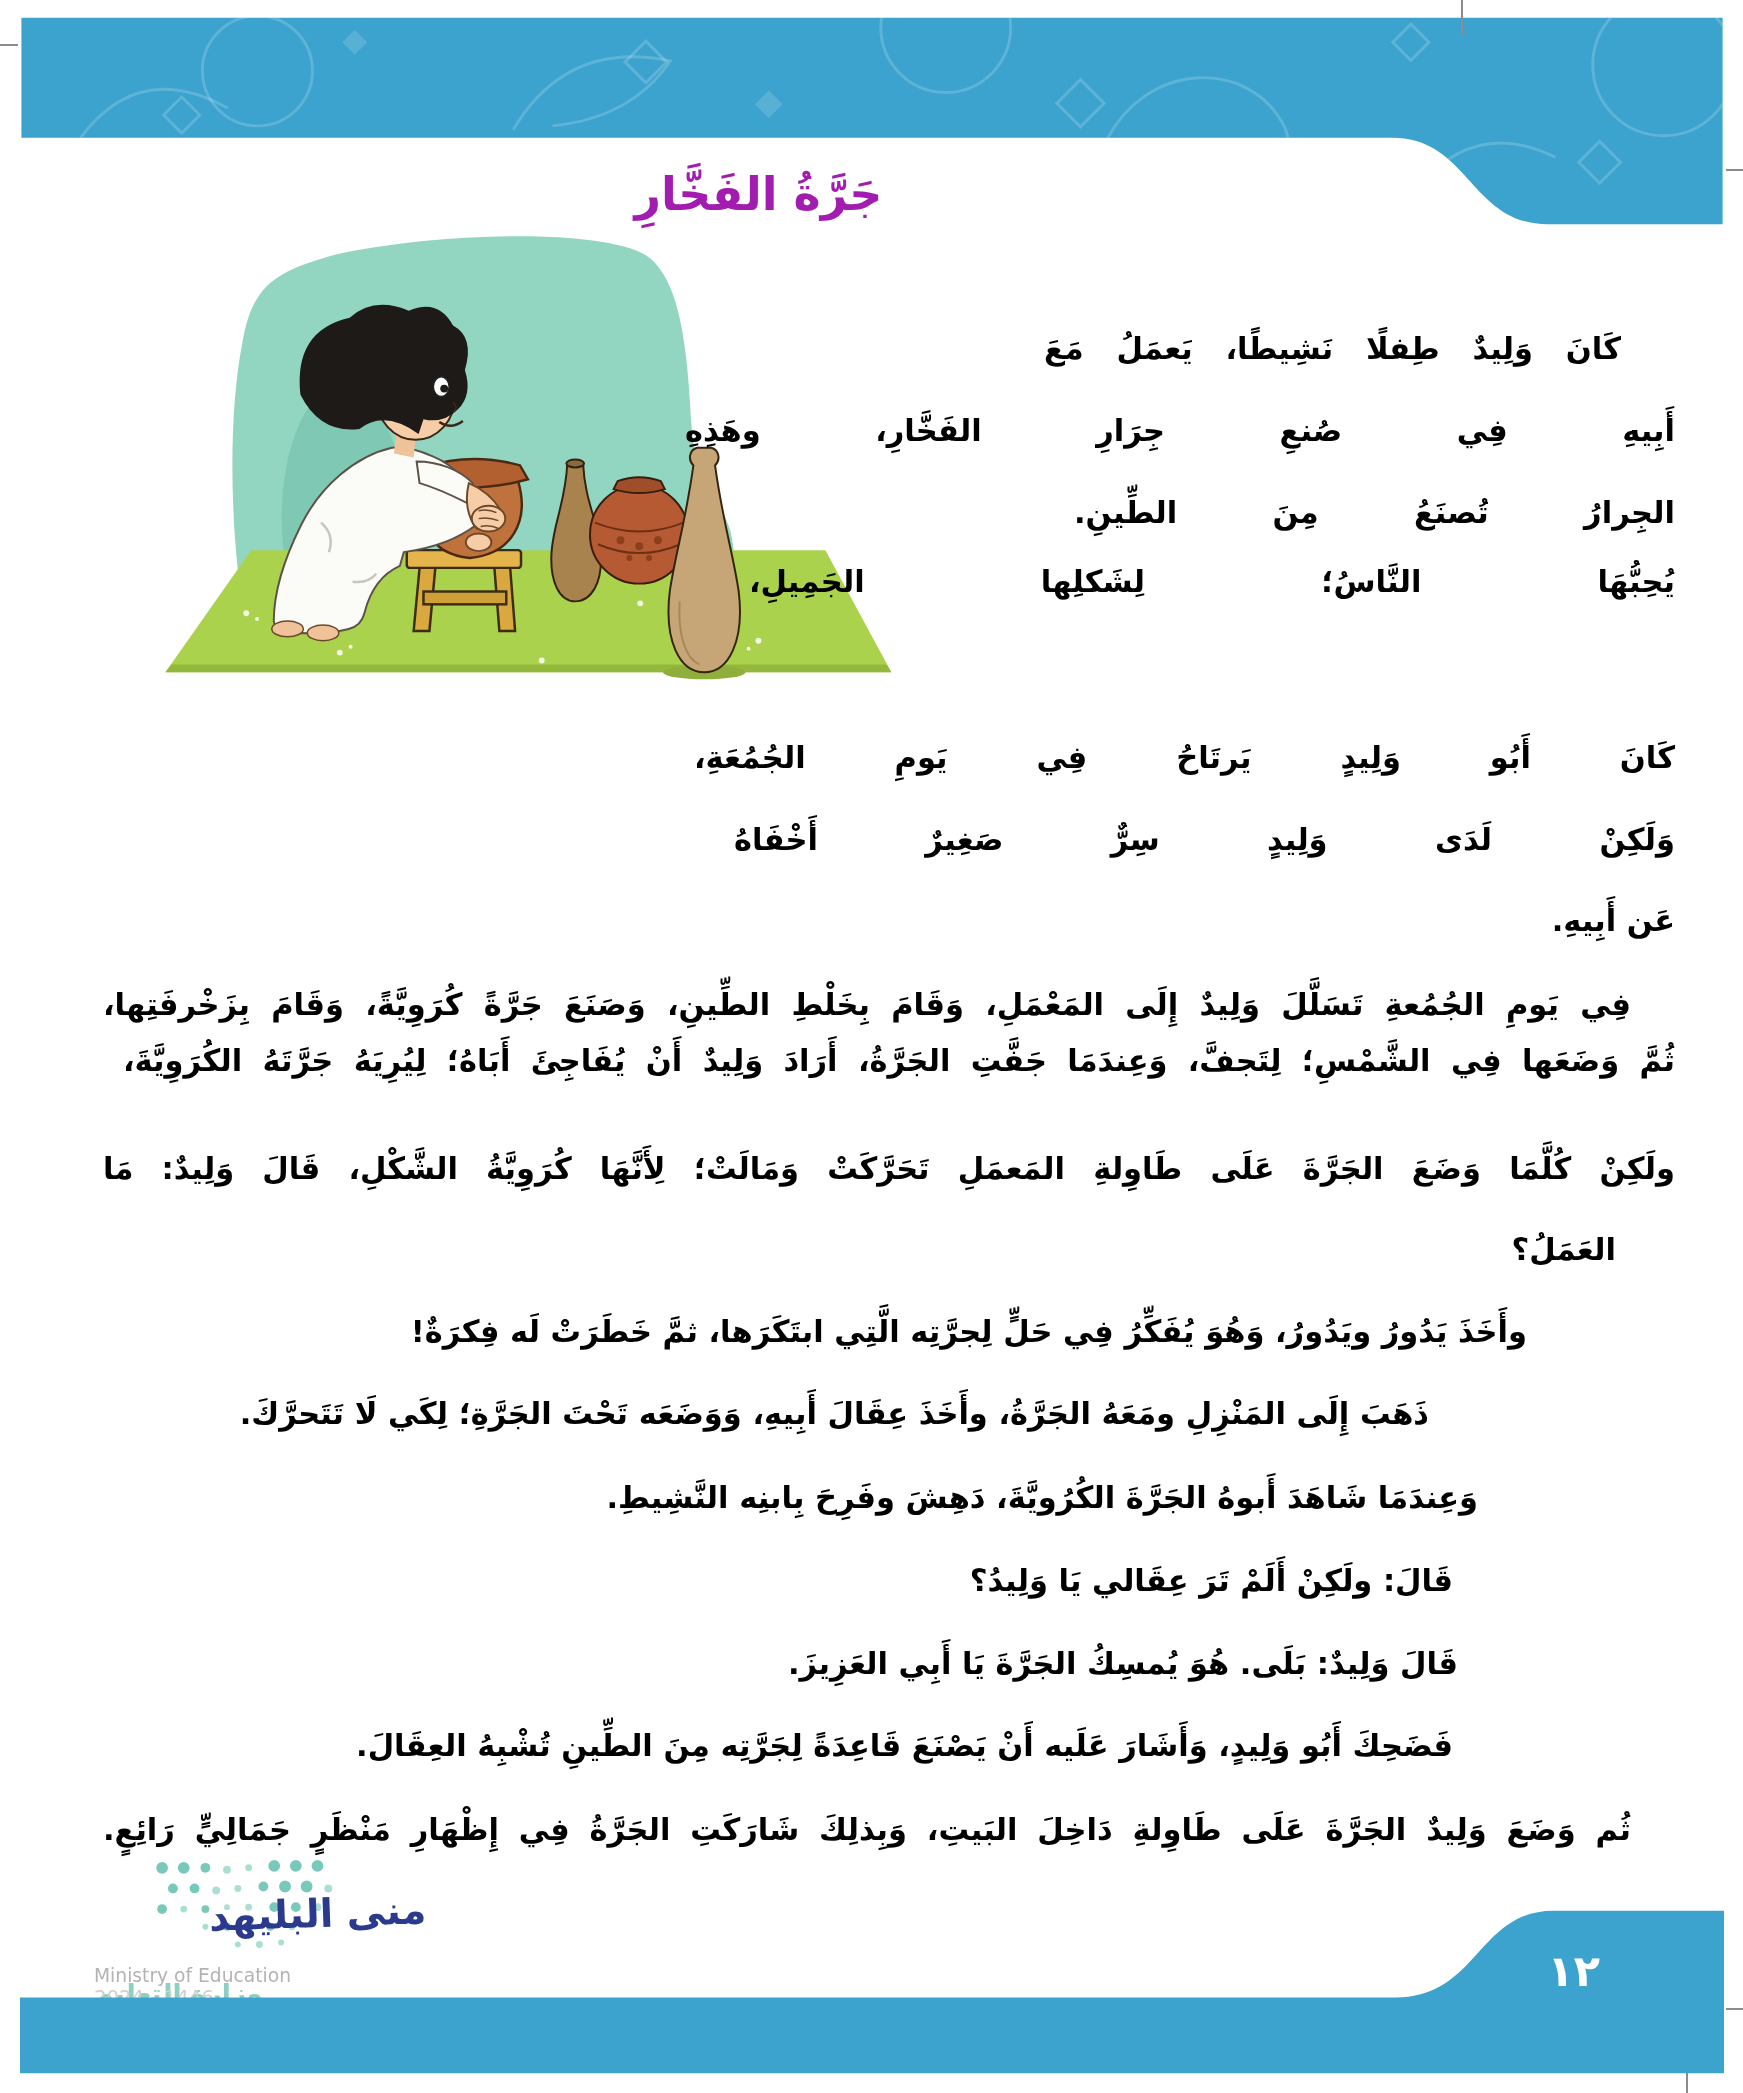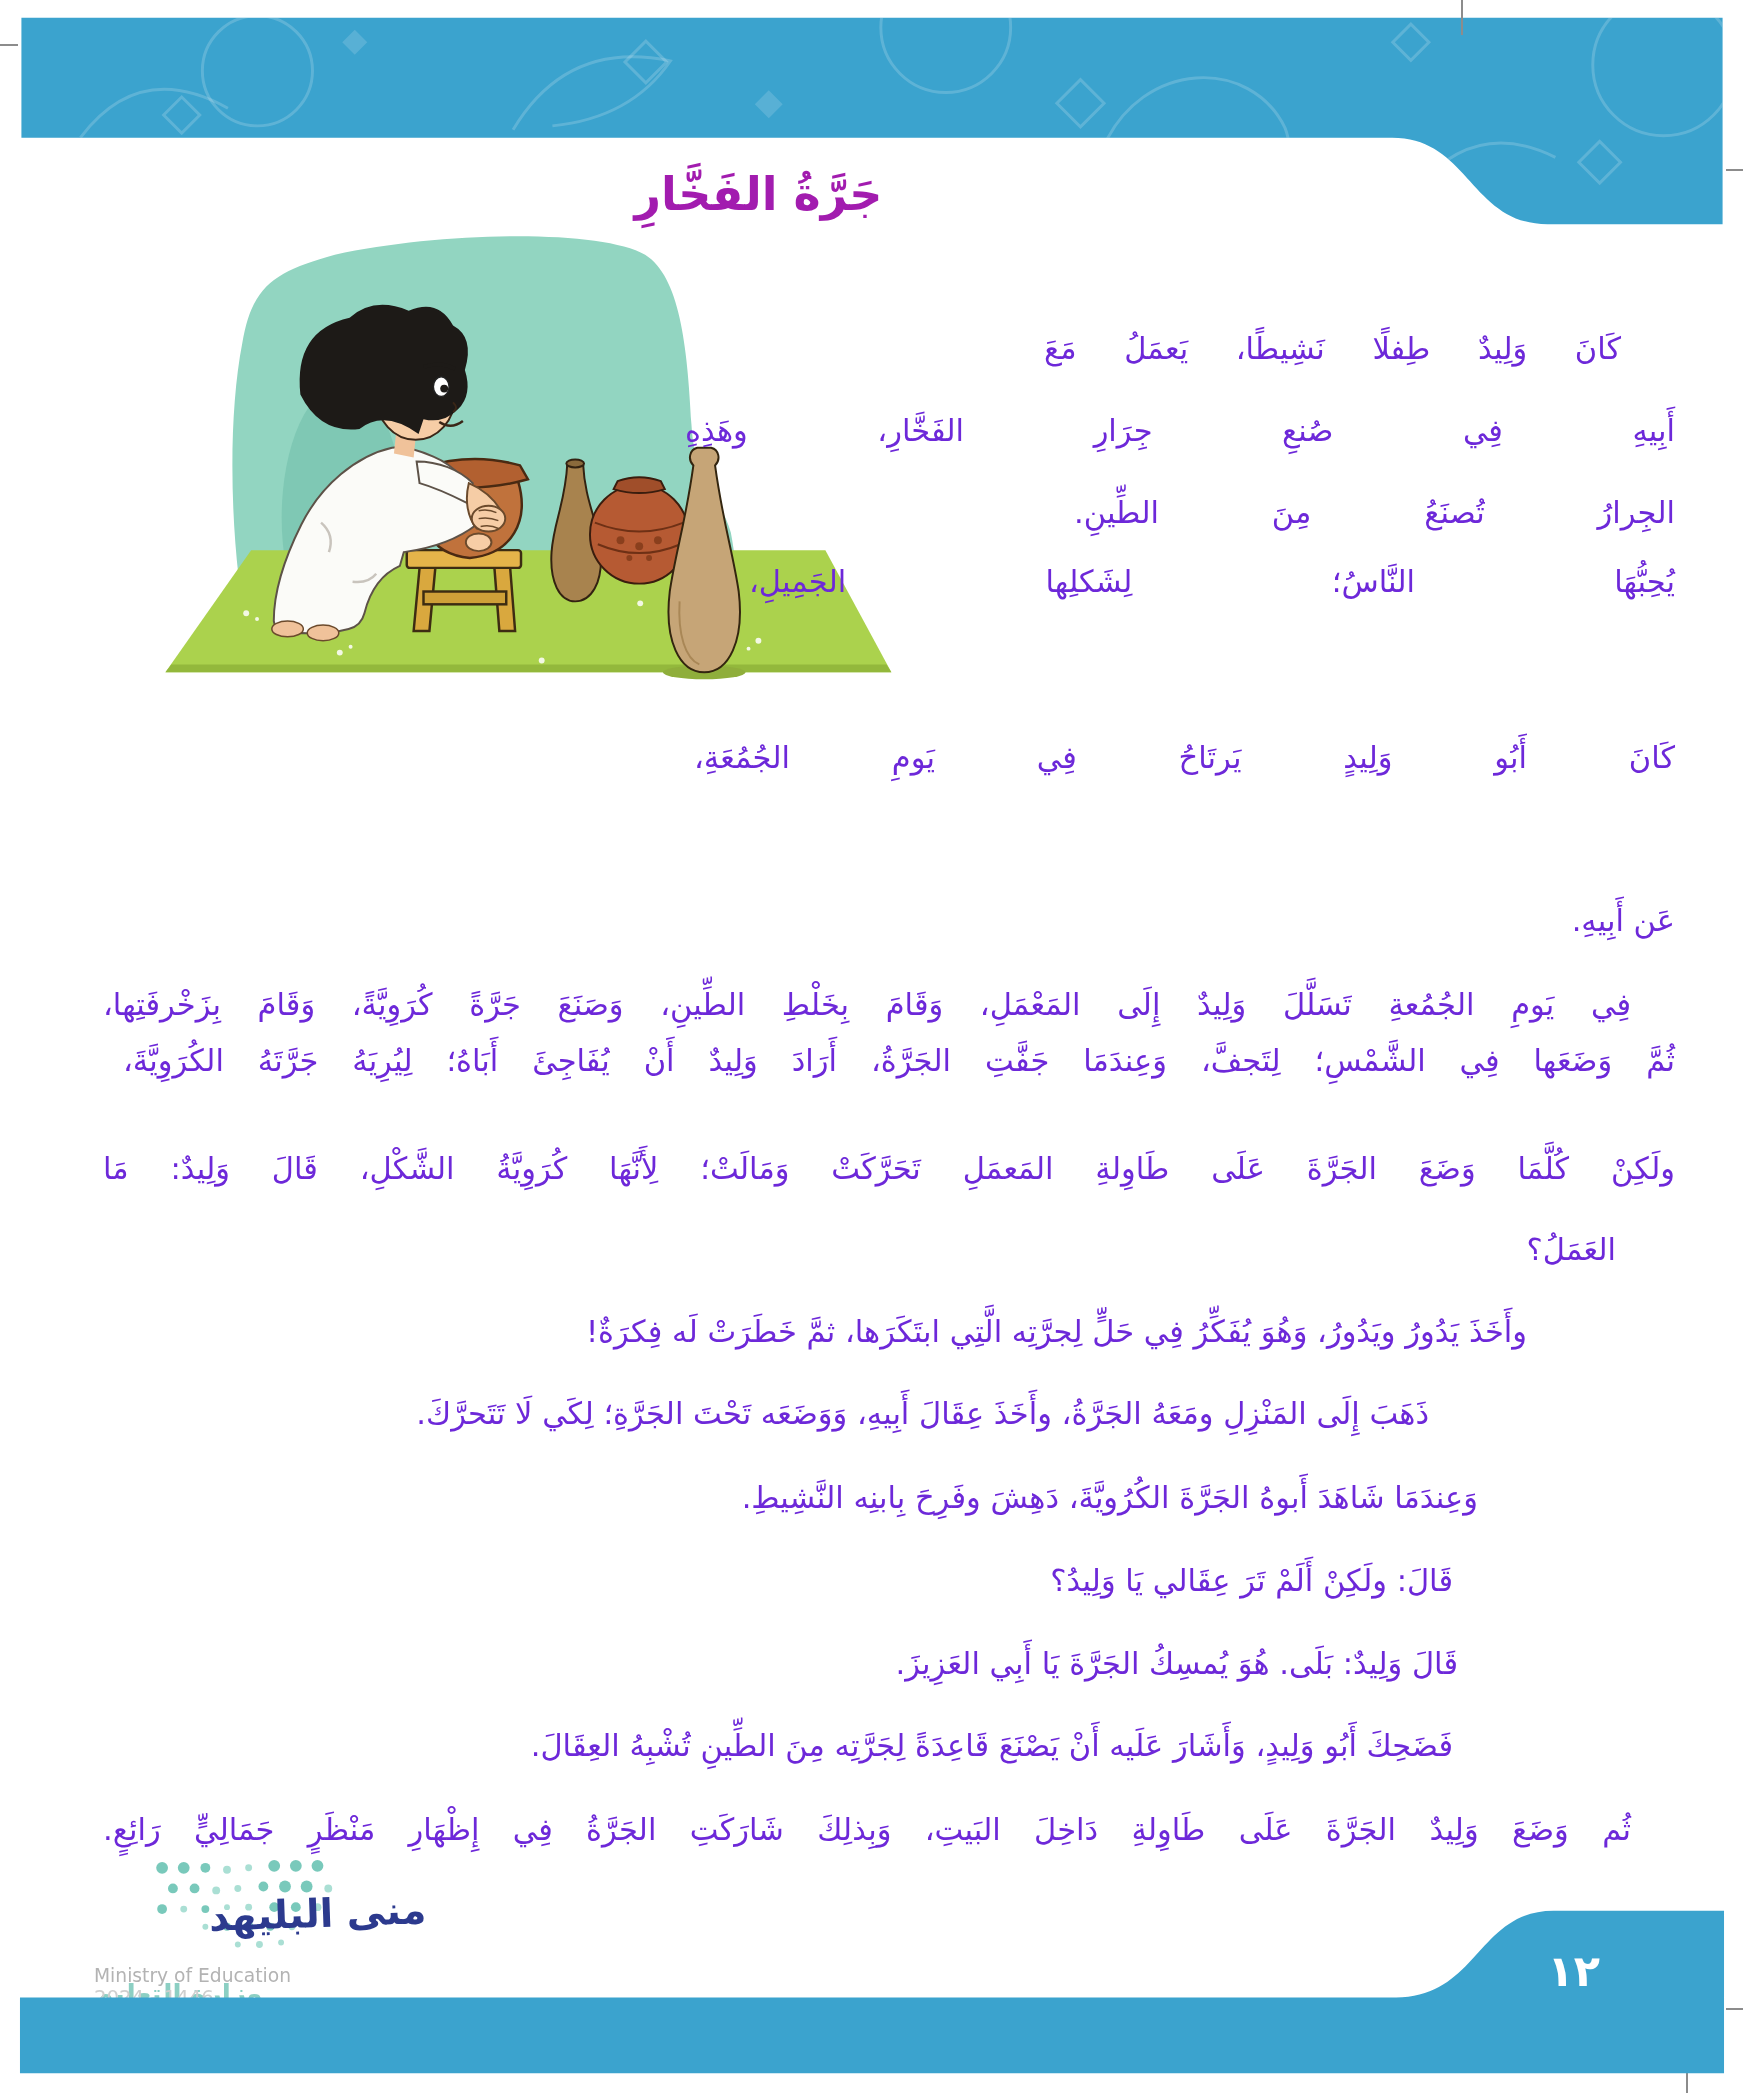--- a/index.html
+++ b/index.html
@@ -2,21 +2,21 @@
 <html lang="ar"><head>
 <meta charset="utf-8">
 <style>
   html,body{margin:0;padding:0;background:#ffffff;}
   .page{position:relative;width:1744px;height:2093px;background:#ffffff;overflow:hidden;
         font-family:"DejaVu Sans",sans-serif;}
   svg{display:block;}
   .abs{position:absolute;}
   .title{position:absolute;top:167px;left:463px;width:591px;text-align:center;
          direction:rtl;font-weight:bold;font-size:46px;color:#a21caf;}
-  .line{position:absolute;direction:rtl;font-weight:normal;font-size:30.5px;color:#6d28d9;
+  .line{position:absolute;direction:rtl;font-weight:bold;font-size:30.5px;color:#000000;
         line-height:57px;text-align:right;white-space:nowrap;}
   .just{white-space:normal;text-align:justify;text-align-last:justify;}
   .cropmark{position:absolute;background:#8c8c8c;}
   .sig{position:absolute;left:209px;top:1891px;direction:rtl;font-weight:bold;font-size:39px;
        color:#2C3A8E;transform:rotate(-2deg);}
   .moe-ar{position:absolute;left:94px;top:1931px;width:187px;direction:rtl;text-align:left;
           font-weight:bold;font-size:26.6px;color:#8CCFC3;letter-spacing:1px;margin-top:47px;}
   .moe-en{position:absolute;left:94px;top:1965px;font-size:18.7px;color:#B3B3B3;}
   .moe-yr{position:absolute;left:94px;top:1986px;font-size:19.7px;color:#CFCFCF;}
   .pagenum{position:absolute;left:1515px;top:1946px;width:85px;text-align:right;
@@ -150,20 +150,21 @@
       <path d="M356,288 Q366,286 374,290 M356,296 Q366,294 376,298 M358,304 Q368,302 376,306" stroke="#6B4A2C" stroke-width="1.5" fill="none"></path>
       <ellipse cx="356" cy="320" rx="13" ry="9" fill="#F6CDA6" stroke="#6B4A2C" stroke-width="2"></ellipse>
     </g>
   </svg>
 
   <div class="line just" style="top:320px;right:123px;left:1044px;">كَانَ وَلِيدٌ طِفلًا نَشِيطًا، يَعمَلُ مَعَ</div>
   <div class="line just" style="top:402px;right:69px;left:685px;">أَبِيهِ فِي صُنعِ جِرَارِ الفَخَّارِ، وهَذِهِ</div>
   <div class="line just" style="top:484px;right:69px;left:1074px;">الجِرارُ تُصنَعُ مِنَ الطِّينِ.</div>
   <div class="line just" style="top:553px;right:69px;left:749px;">يُحِبُّهَا النَّاسُ؛ لِشَكلِها الجَمِيلِ،</div>
   <div class="line just" style="top:729px;right:69px;left:694px;">كَانَ أَبُو وَلِيدٍ يَرتَاحُ فِي يَومِ الجُمُعَةِ،</div>
+  <div class="line just" style="top:811px;right:69px;left:734px;">وَلَكِنْ لَدَى وَلِيدٍ سِرٌّ صَغِيرٌ أَخْفَاهُ</div>
   <div class="line" style="top:892px;right:69px;">عَن أَبِيهِ.</div>
   <div class="line just" style="top:976px;right:113px;left:103px;">فِي يَومِ الجُمُعةِ تَسَلَّلَ وَلِيدٌ إِلَى المَعْمَلِ، وَقَامَ بِخَلْطِ الطِّينِ، وَصَنَعَ جَرَّةً كُرَوِيَّةً، وَقَامَ بِزَخْرفَتِها،</div>
   <div class="line just" style="top:1032px;right:69px;left:103px;margin-left:20px;">ثُمَّ وَضَعَها فِي الشَّمْسِ؛ لِتَجفَّ، وَعِندَمَا جَفَّتِ الجَرَّةُ، أَرَادَ وَلِيدٌ أَنْ يُفَاجِئَ أَبَاهُ؛ لِيُرِيَهُ جَرَّتَهُ الكُرَوِيَّةَ،</div>
   <div class="line just" style="top:1140px;right:69px;left:103px;">ولَكِنْ كُلَّمَا وَضَعَ الجَرَّةَ عَلَى طَاوِلةِ المَعمَلِ تَحَرَّكَتْ وَمَالَتْ؛ لِأَنَّهَا كُرَوِيَّةُ الشَّكْلِ، قَالَ وَلِيدٌ: مَا</div>
   <div class="line" style="top:1221px;right:128px;text-align:right;">العَمَلُ؟</div>
   <div class="line" style="top:1303px;right:217px;">وأَخَذَ يَدُورُ ويَدُورُ، وَهُوَ يُفَكِّرُ فِي حَلٍّ لِجرَّتِه الَّتِي ابتَكَرَها، ثمَّ خَطَرَتْ لَه فِكرَةٌ!</div>
   <div class="line" style="top:1385px;right:315px;">ذَهَبَ إِلَى المَنْزِلِ ومَعَهُ الجَرَّةُ، وأَخَذَ عِقَالَ أَبِيهِ، وَوَضَعَه تَحْتَ الجَرَّةِ؛ لِكَي لَا تَتَحرَّكَ.</div>
   <div class="line" style="top:1469px;right:266px;">وَعِندَمَا شَاهَدَ أَبوهُ الجَرَّةَ الكُرُويَّةَ، دَهِشَ وفَرِحَ بِابنِه النَّشِيطِ.</div>
   <div class="line" style="top:1552px;right:291px;">قَالَ: ولَكِنْ أَلَمْ تَرَ عِقَالي يَا وَلِيدُ؟</div>
   <div class="line" style="top:1635px;right:286px;">قَالَ وَلِيدٌ: بَلَى. هُوَ يُمسِكُ الجَرَّةَ يَا أَبِي العَزِيزَ.</div>

